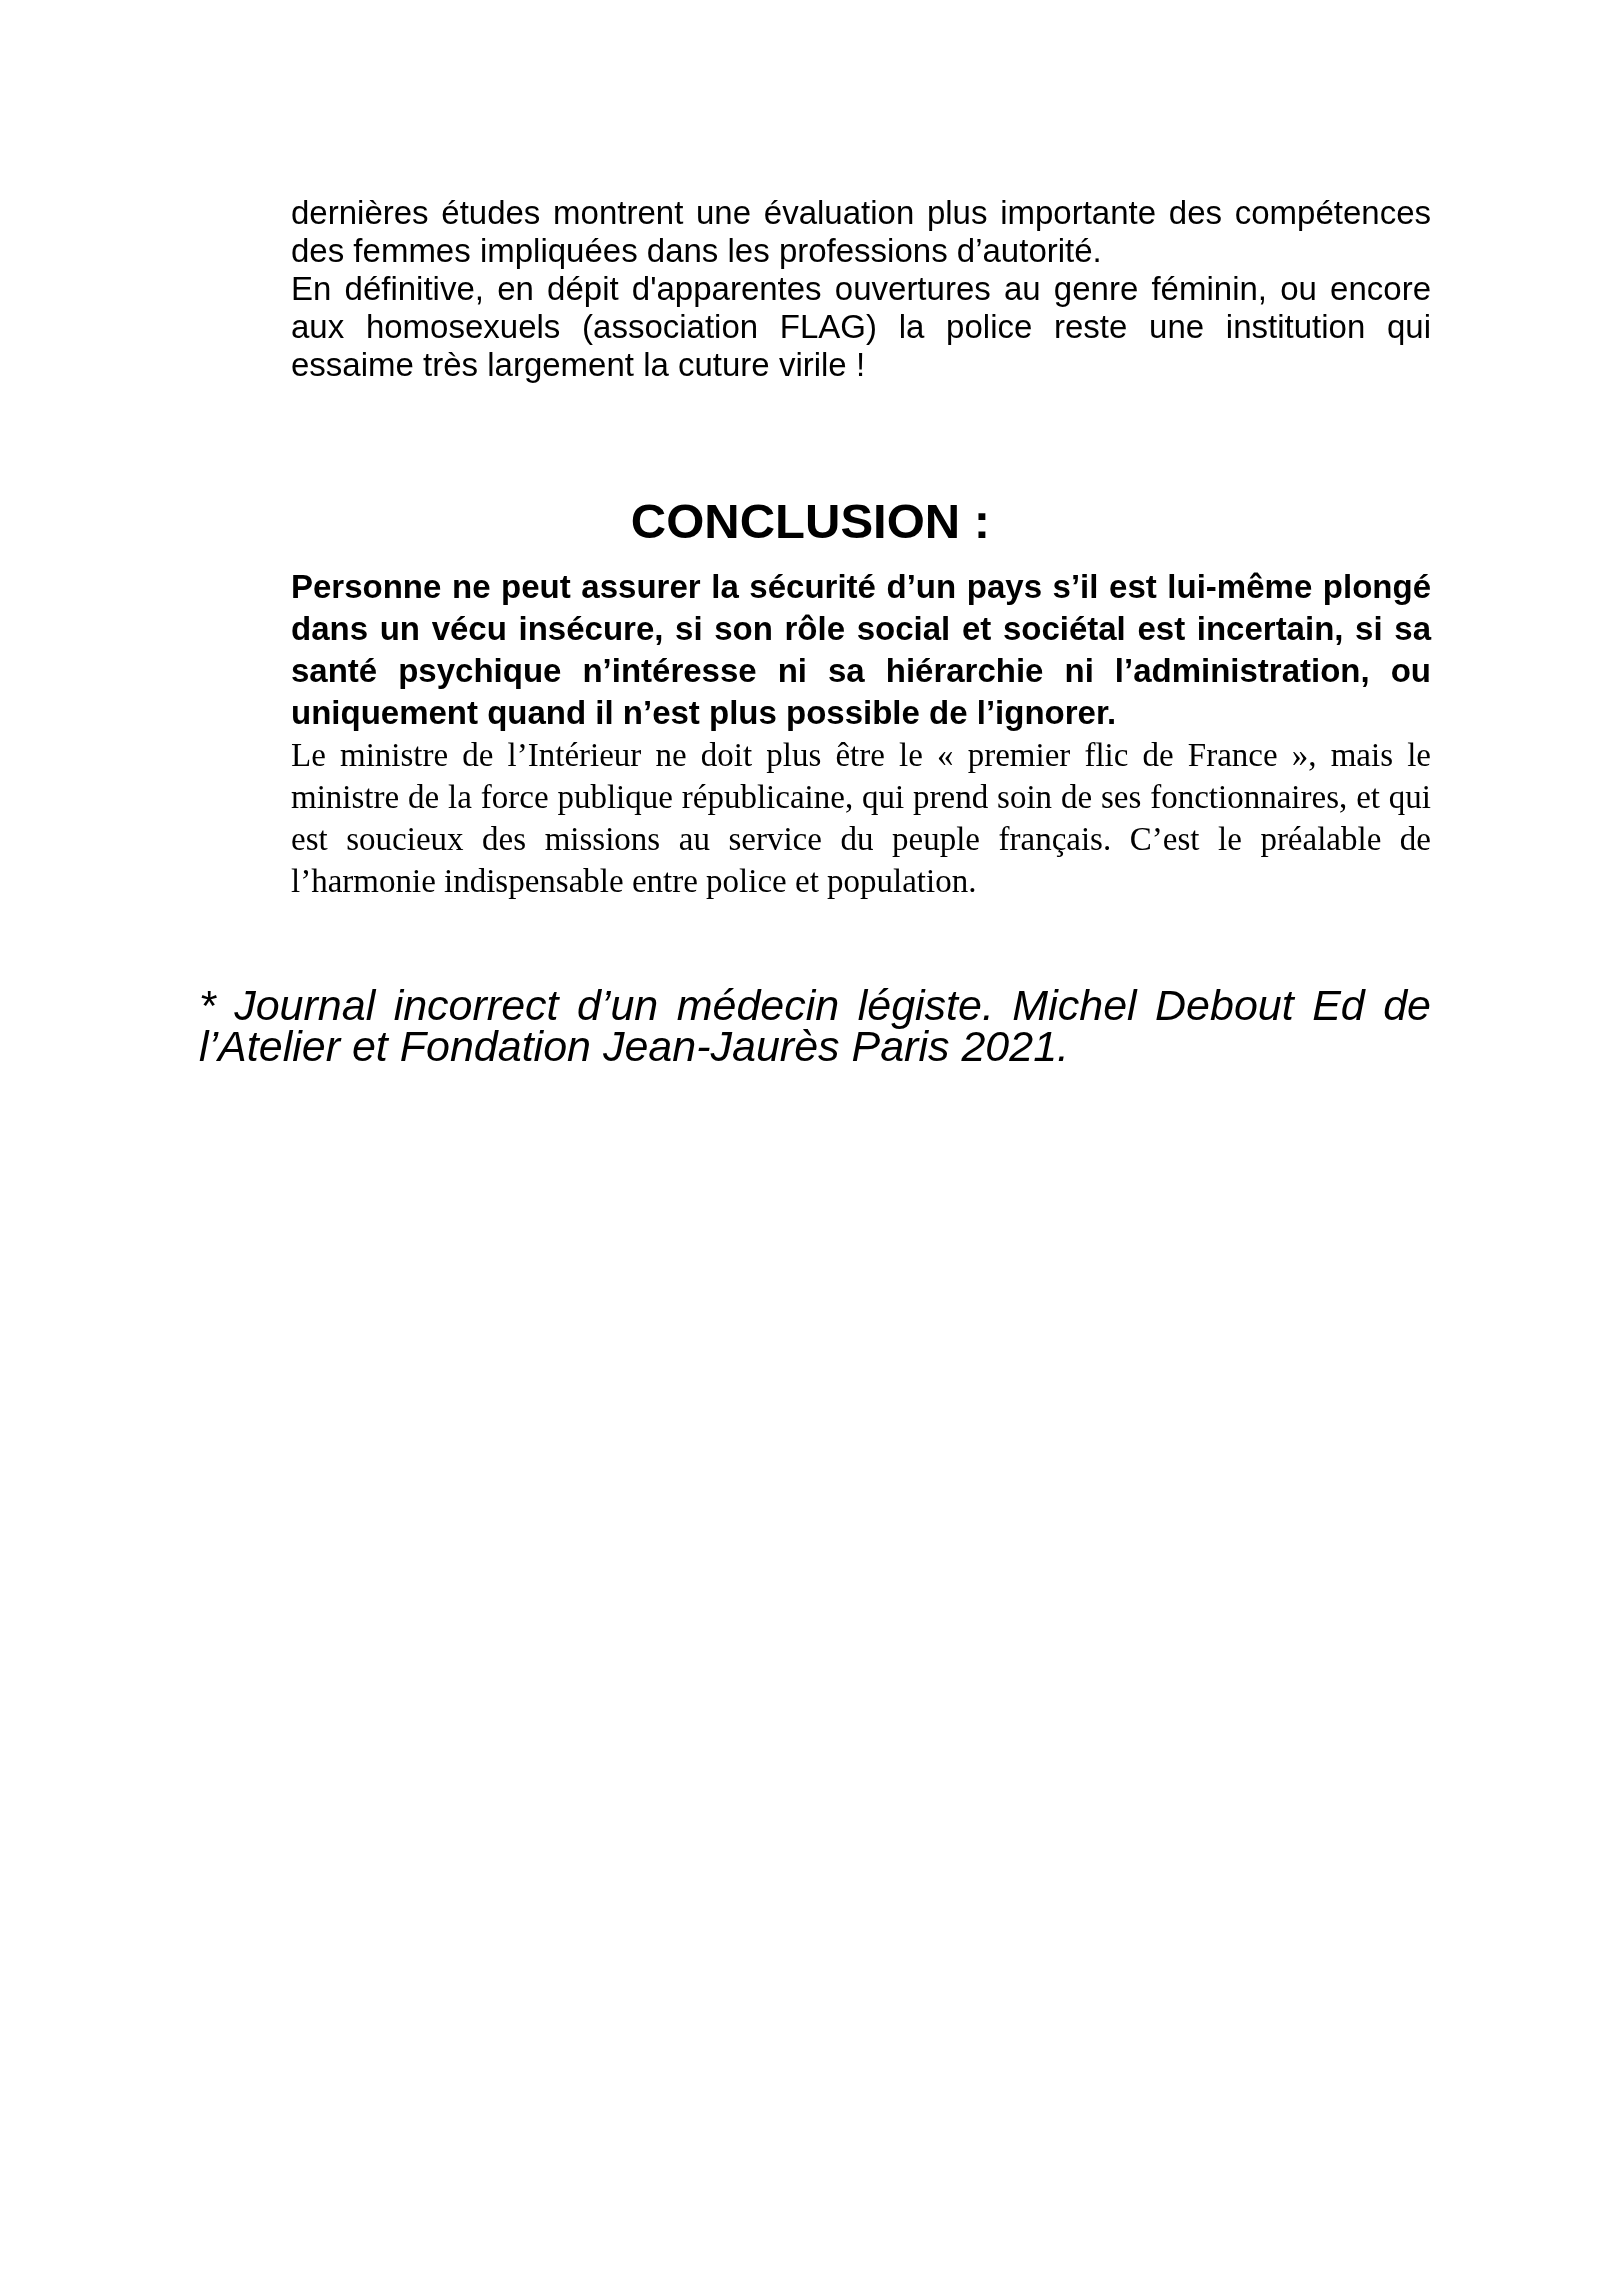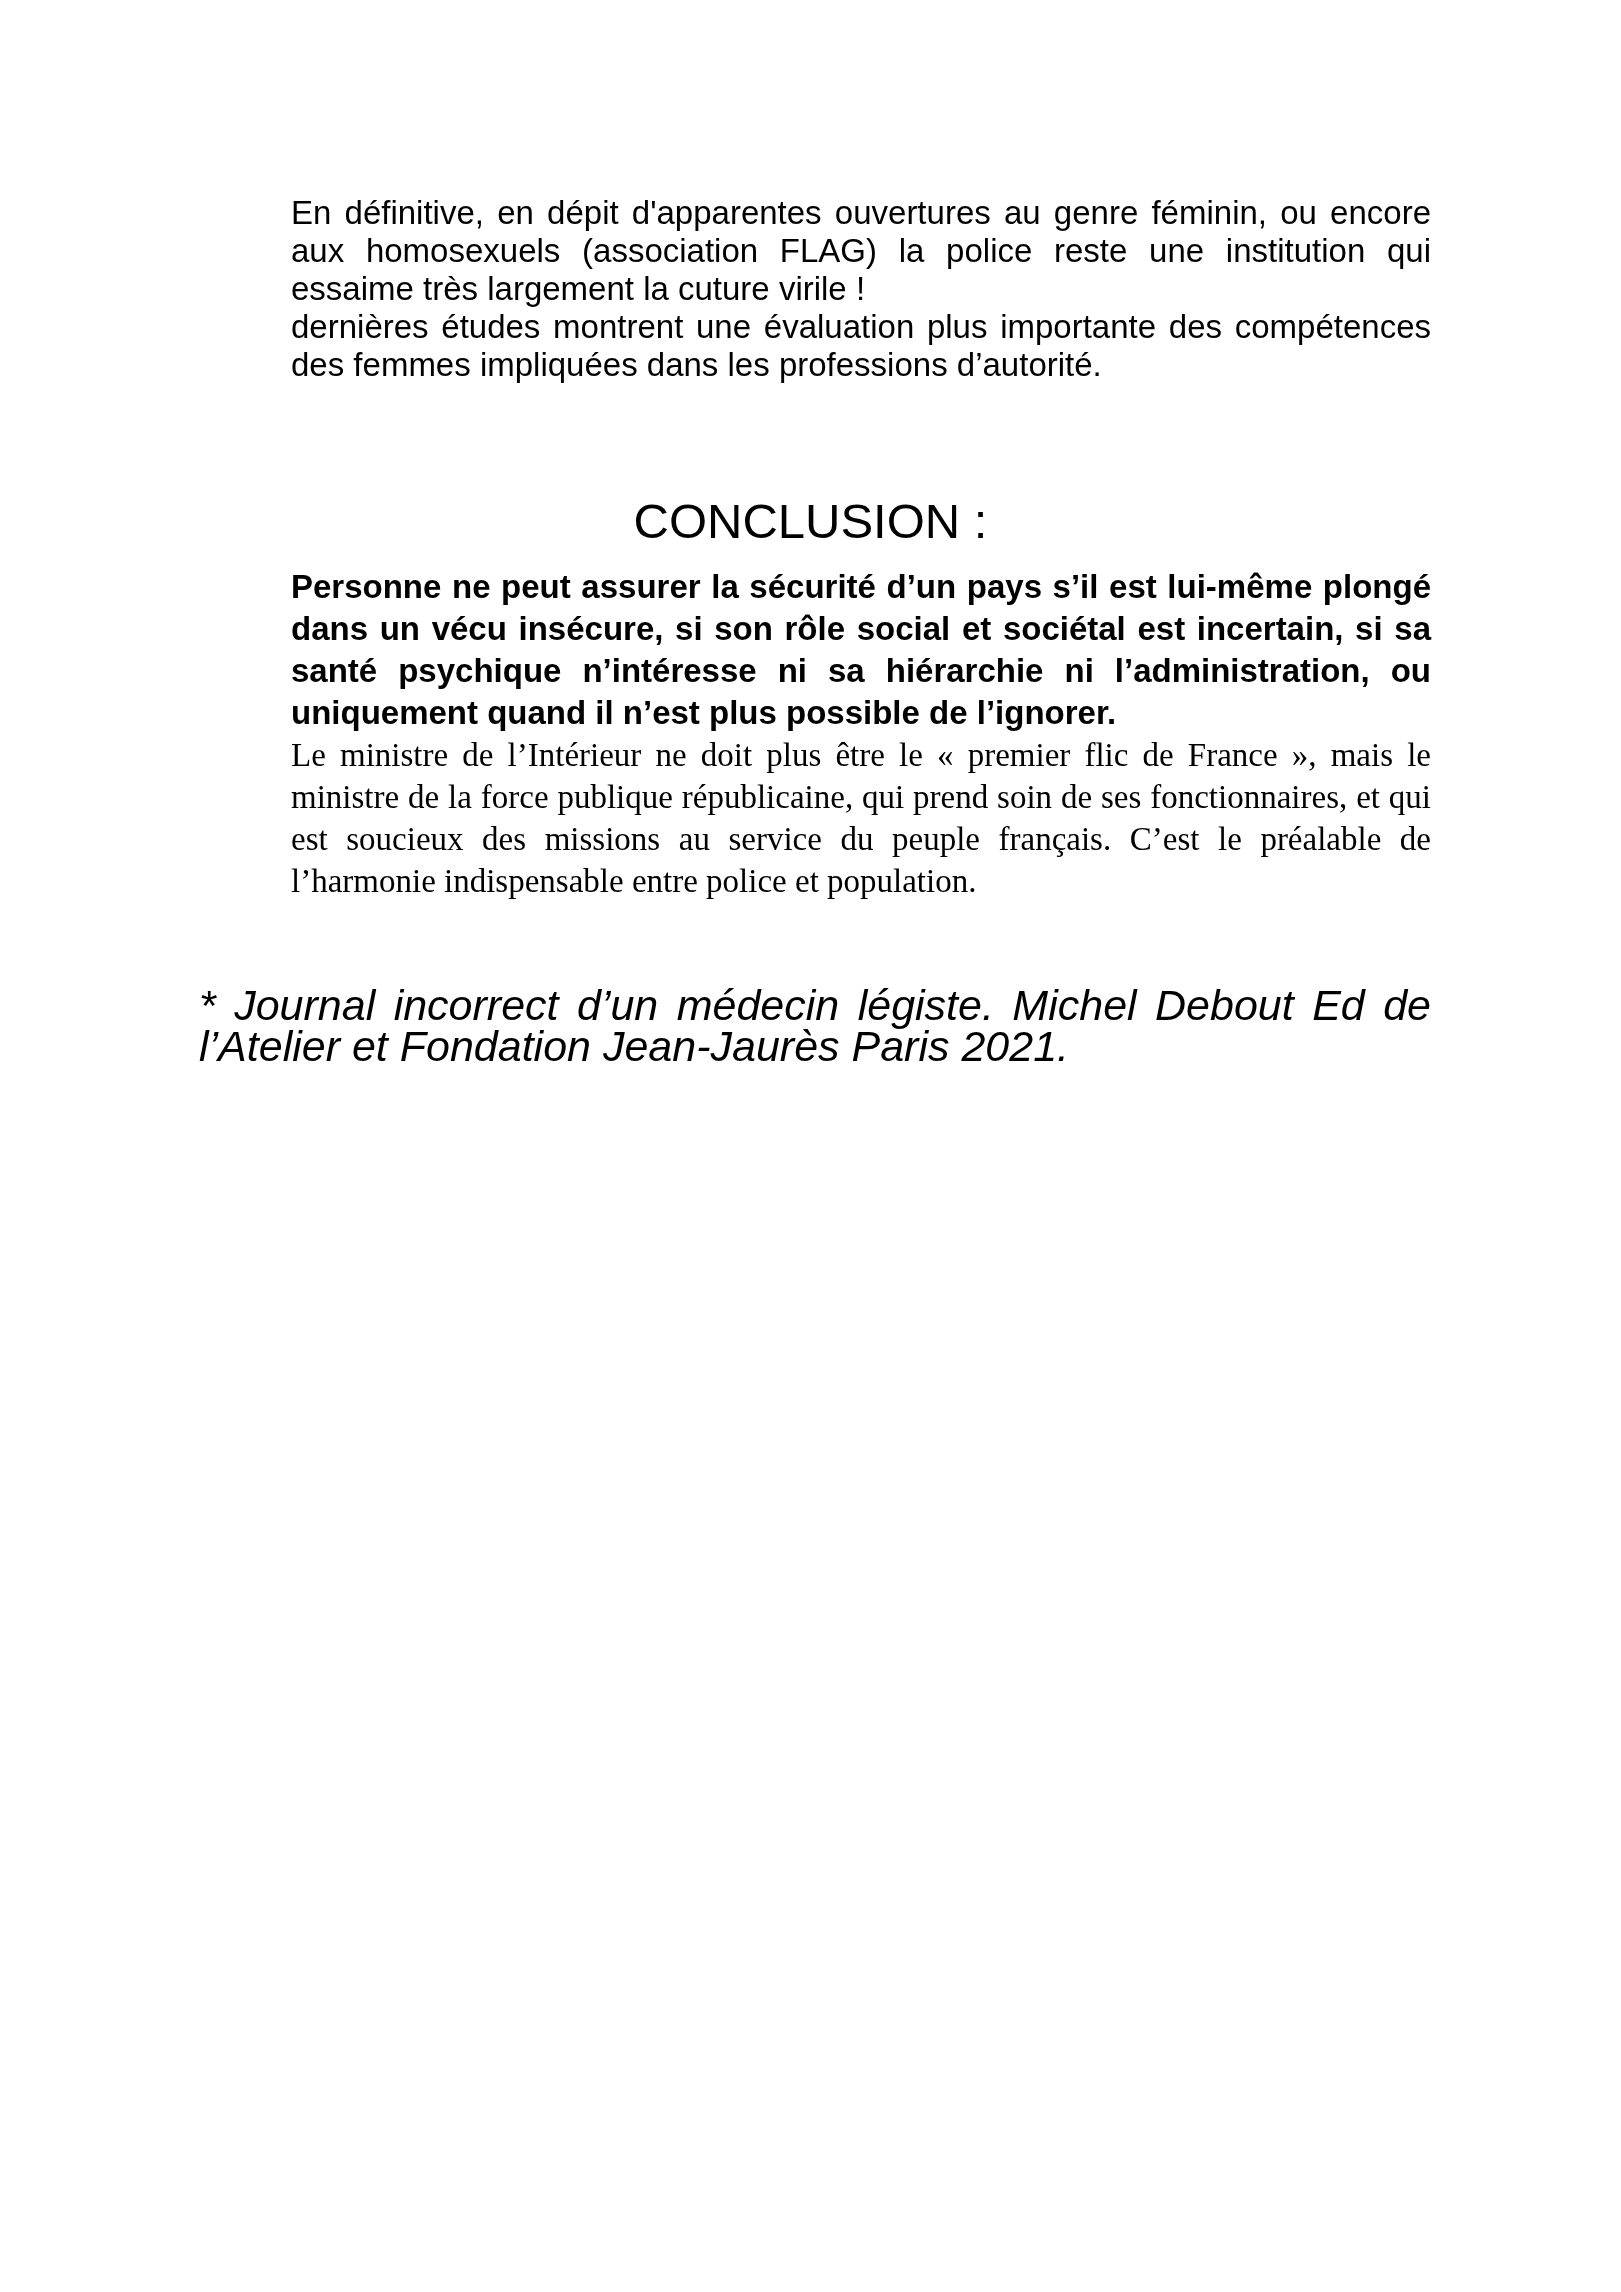--- a/index.html
+++ b/index.html
@@ -27,21 +27,21 @@
     text-align: justify;
   }
   .intro-para {
     margin-left: 291px;
     margin-right: 190px;
     line-height: 38px;
   }
   .conclusion-heading {
     margin-top: 110px;
     font-size: 49px;
-    font-weight: normal;
+    font-weight: bold;
     line-height: 55px;
     text-align: center;
   }
   .conclusion-para {
     margin-left: 291px;
     margin-right: 190px;
     line-height: 42px;
   }
   .cp1 { margin-top: 17px; font-weight: bold; }
   .cp2 { margin-top: 0; font-family: Liberation Serif, serif; }
@@ -59,23 +59,23 @@
     line-height: 41px;
     text-align: justify;
   }
 </style>
 </head>
 <body>
 
 <div class="page">
   <div class="content">
 
+    <p class="body-text intro-para">dernières études montrent une évaluation plus importante des compétences des femmes impliquées dans les professions d’autorité.</p>
+
     <p class="body-text intro-para">En définitive, en dépit d'apparentes ouvertures au genre féminin, ou encore aux homosexuels (association FLAG) la police reste une institution qui essaime très largement la cuture virile !</p>
-
-    <p class="body-text intro-para">dernières études montrent une évaluation plus importante des compétences des femmes impliquées dans les professions d’autorité.</p>
 
     <p class="conclusion-heading">CONCLUSION :</p>
 
     <p class="body-text conclusion-para cp1">Personne ne peut assurer la sécurité d’un pays s’il est lui-même plongé dans un vécu insécure, si son rôle social et sociétal est incertain, si sa santé psychique n’intéresse ni sa hiérarchie ni l’administration, ou uniquement quand il n’est plus possible de l’ignorer.</p>
 
     <p class="body-text conclusion-para cp2">Le ministre de l’Intérieur ne doit plus être le « premier flic de France », mais le ministre de la force publique républicaine, qui prend soin de ses fonctionnaires, et qui est soucieux des missions au service du peuple français. C’est le préalable de l’harmonie indispensable entre police et population.</p>
 
 
     <p class="footnote">* Journal incorrect d’un médecin légiste. Michel Debout Ed de l’Atelier et Fondation Jean-Jaurès Paris 2021.</p>
 

